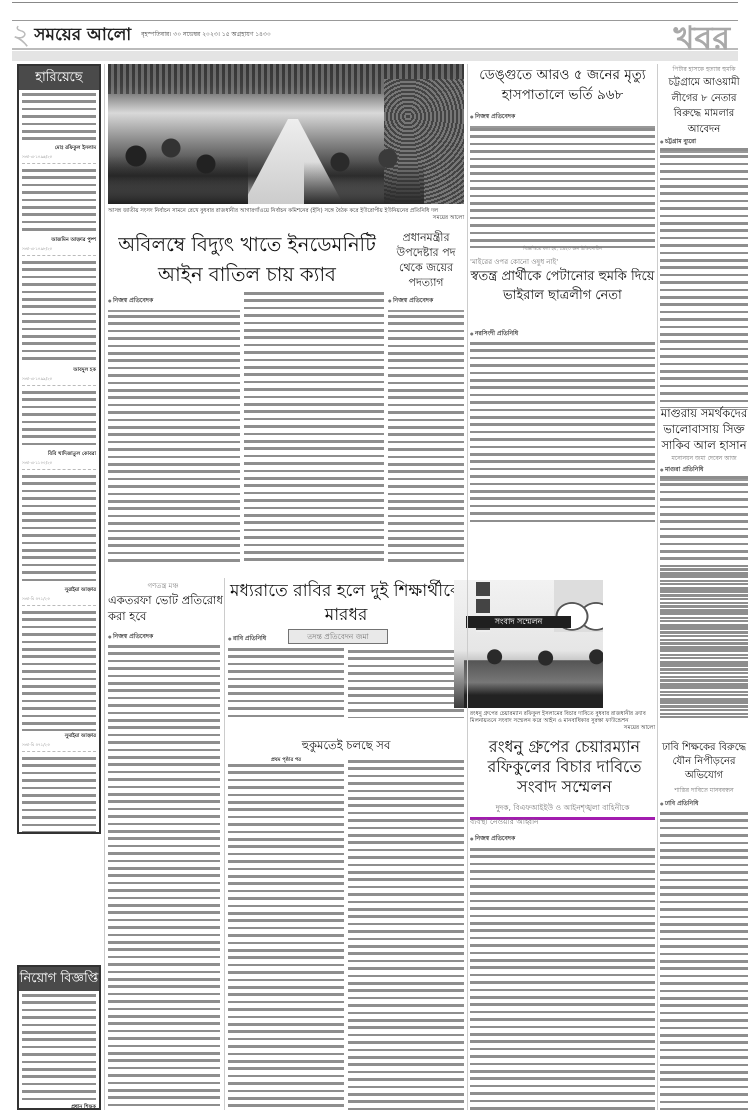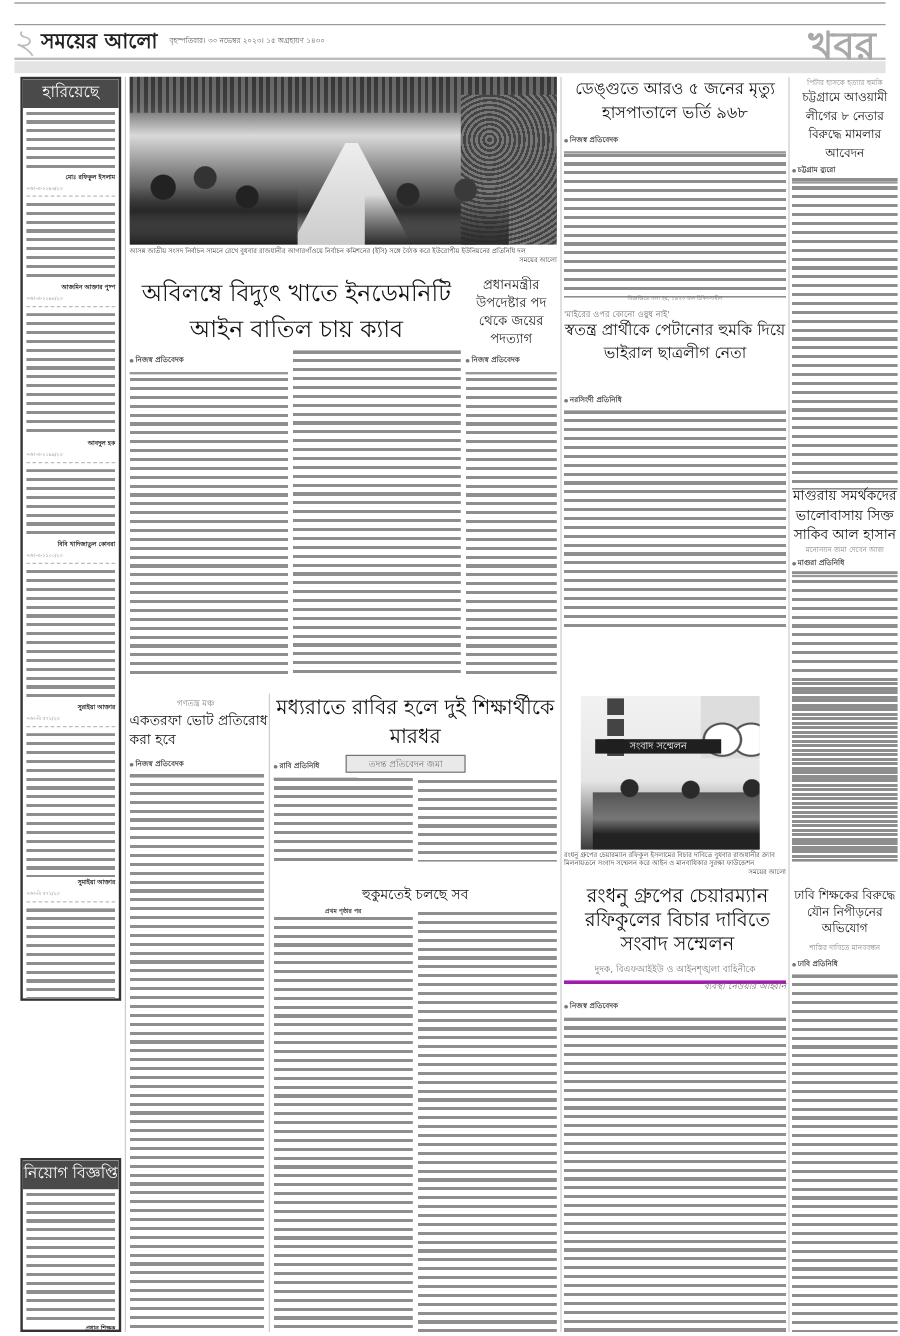--- a/index.html
+++ b/index.html
@@ -110,38 +110,38 @@
   .rb-col1 { position: absolute; left: 228px; top: 648px; width: 116px; height: 70px; }
   .rb-col2 { position: absolute; left: 348px; top: 632px; width: 116px; height: 86px; }
 
   
   .hk-head { position: absolute; left: 228px; top: 737px; width: 236px; font-size: 11.5px; line-height: 16px; }
   .hk-sub { position: absolute; left: 228px; top: 756px; width: 116px; font-size: 5px; text-align: center; color: #333; font-weight: bold; }
   .hk-col1 { position: absolute; left: 228px; top: 764px; width: 116px; height: 346px; }
   .hk-col2 { position: absolute; left: 348px; top: 752px; width: 116px; height: 358px; }
 
   
-  .pc-photo { position: absolute; left: 484px; top: 580px; width: 149px; height: 128px; overflow: hidden;
+  .pc-photo { position: absolute; left: 454px; top: 580px; width: 149px; height: 128px; overflow: hidden;
     background: linear-gradient(180deg, #f2f2f2 0%, #e6e6e6 55%, #9a9a9a 75%, #3b3b3b 100%); }
   .pc-banner { position: absolute; left: 12px; top: 36px; width: 105px; height: 12px; background: #1f1f1f; color: #fff;
     font-size: 8px; text-align: center; line-height: 12px; }
   .pc-portraits { position: absolute; left: 22px; top: 2px; width: 14px; height: 50px;
     background: repeating-linear-gradient(180deg, #444 0 14px, #eee 14px 17px); }
   .pc-hands { position: absolute; left: 100px; top: 0; width: 60px; height: 52px;
     background: radial-gradient(ellipse at 30% 70%, #fff 0 14px, #555 15px 16px, transparent 17px),
                 radial-gradient(ellipse at 70% 70%, #fff 0 14px, #555 15px 16px, transparent 17px), #ddd; }
   .pc-people { position: absolute; left: 10px; bottom: 0; width: 170px; height: 64px;
     background: radial-gradient(circle at 18% 20%, #2a2a2a 0 7px, transparent 8px),
                 radial-gradient(circle at 48% 22%, #2a2a2a 0 7px, transparent 8px),
                 radial-gradient(circle at 78% 20%, #2a2a2a 0 7px, transparent 8px),
                 linear-gradient(180deg, transparent 25%, #555 26%, #777 60%, #222 80%); }
   .pc-caption { position: absolute; left: 470px; top: 710px; width: 185px; }
   .rg-head { position: absolute; left: 472px; top: 737px; width: 185px; font-size: 16px; line-height: 20px; }
   .rg-sub1 { position: absolute; left: 470px; top: 802px; width: 185px; font-size: 7.5px; color: #777; text-align: center; border-bottom: 3px solid #a21caf; padding-bottom: 3px; }
-  .rg-sub2 { position: absolute; left: 470px; top: 816px; width: 185px; font-size: 7.5px; color: #777; text-align: right; font-style: italic; }
+  .rg-sub2 { position: absolute; left: 470px; top: 816px; width: 185px; font-size: 7.5px; color: #777; text-align: left; }
   .rg-byline { position: absolute; left: 470px; top: 830px; width: 185px; }
   .rg-body { position: absolute; left: 470px; top: 848px; width: 185px; height: 262px; }
 
   .side-top-text { position: absolute; left: 660px; top: 568px; width: 88px; height: 150px; }
 </style>
 </head>
 <body>
 
 <div class="topline"></div>
 

